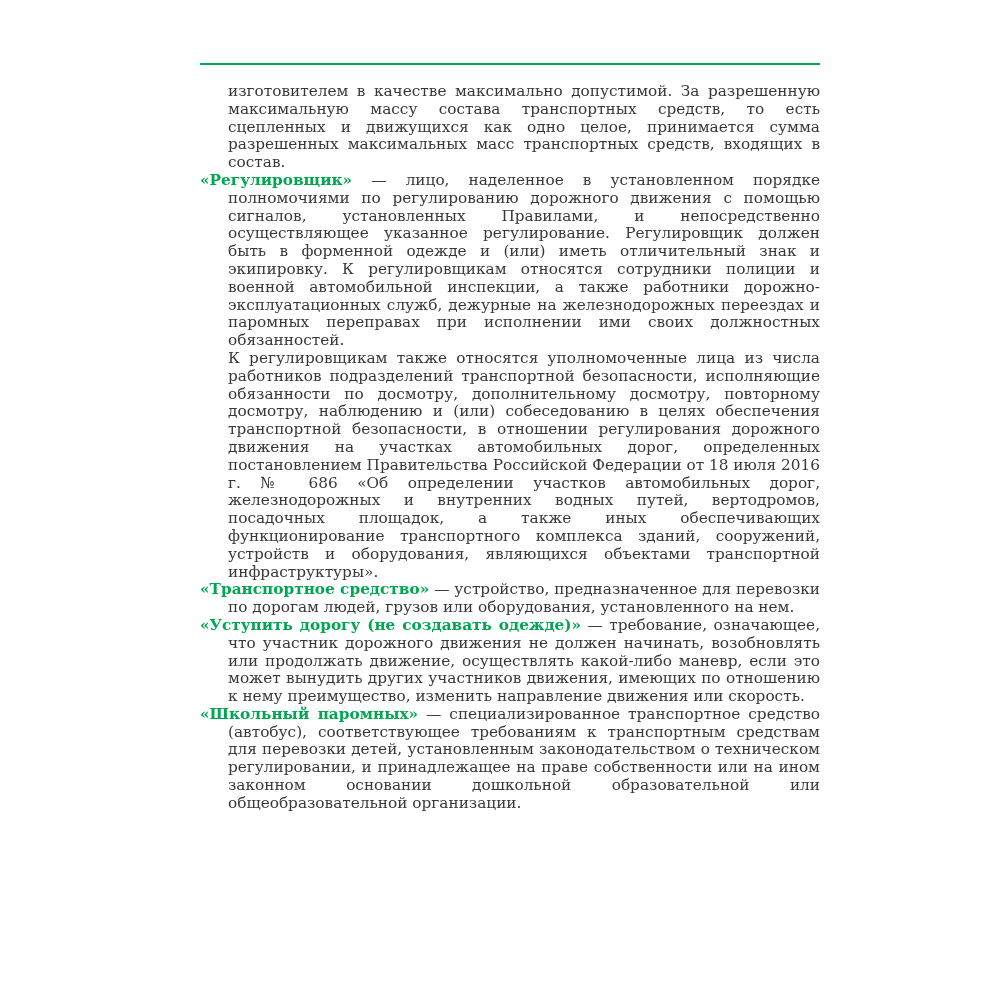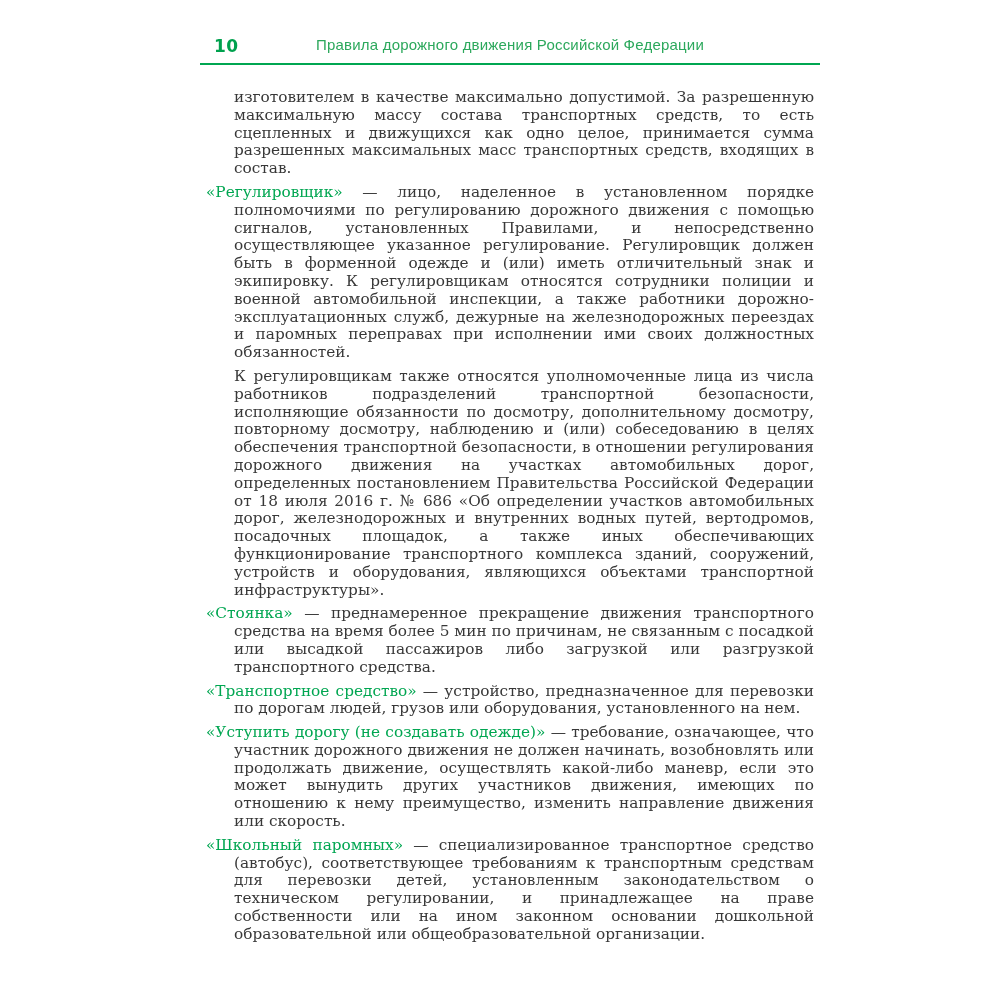--- a/index.html
+++ b/index.html
@@ -53,45 +53,40 @@
     top: 83px;
     left: 200px;
     width: 620px;
     font-family: "DejaVu Serif", serif;
     font-size: 15.3px;
     line-height: 17.8px;
     color: #383838;
     text-align: justify;
   }
   .content p {
-    margin: 6px;
+    margin: 0;
   }
   p.plain {
     padding-left: 28px;
   }
   p.def {
     padding-left: 28px;
     text-indent: -28px;
   }
   .term {
     color: #00a651;
-    font-weight: normal;
+    font-weight: bold;
   }
 </style>
 </head>
 <body>
 
 <div class="page">
-  <div class="header">
-    <span class="page-number">10</span>
-    <span class="header-title">Правила дорожного движения Российской Федерации</span>
-  </div>
   <div class="header-rule"></div>
   <div class="content" id="content">
       <p class="plain">изготовителем в качестве максимально допустимой. За разрешенную максимальную массу состава транспортных средств, то есть сцепленных и движущихся как одно целое, принимается сумма разрешенных максимальных масс транспортных средств, входящих в состав.</p>
       <p class="def"><span class="term">«Регулировщик»</span> — лицо, наделенное в установленном порядке полномочиями по регулированию дорожного движения с помощью сигналов, установленных Правилами, и непосредственно осуществляющее указанное регулирование. Регулировщик должен быть в форменной одежде и (или) иметь отличительный знак и экипировку. К регулировщикам относятся сотрудники полиции и военной автомобильной инспекции, а также работники дорожно-эксплуатационных служб, дежурные на железнодорожных переездах и паромных переправах при исполнении ими своих должностных обязанностей.</p>
       <p class="plain">К регулировщикам также относятся уполномоченные лица из числа работников подразделений транспортной безопасности, исполняющие обязанности по досмотру, дополнительному досмотру, повторному досмотру, наблюдению и (или) собеседованию в целях обеспечения транспортной безопасности, в отношении регулирования дорожного движения на участках автомобильных дорог, определенных постановлением Правительства Российской Федерации от 18 июля 2016 г. № 686 «Об определении участков автомобильных дорог, железнодорожных и внутренних водных путей, вертодромов, посадочных площадок, а также иных обеспечивающих функционирование транспортного комплекса зданий, сооружений, устройств и оборудования, являющихся объектами транспортной инфраструктуры».</p>
-      <p class="def"><span class="term">«Стоянка»</span> — преднамеренное прекращение движения транспортного средства на время более 5 мин по причинам, не связанным с посадкой или высадкой пассажиров либо загрузкой или разгрузкой транспортного средства.</p>
       <p class="def"><span class="term">«Транспортное средство»</span> — устройство, предназначенное для перевозки по дорогам людей, грузов или оборудования, установленного на нем.</p>
       <p class="def"><span class="term">«Уступить дорогу (не создавать одежде)»</span> — требование, означающее, что участник дорожного движения не должен начинать, возобновлять или продолжать движение, осуществлять какой-либо маневр, если это может вынудить других участников движения, имеющих по отношению к нему преимущество, изменить направление движения или скорость.</p>
       <p class="def"><span class="term">«Школьный паромных»</span> — специализированное транспортное средство (автобус), соответствующее требованиям к транспортным средствам для перевозки детей, установленным законодательством о техническом регулировании, и принадлежащее на праве собственности или на ином законном основании дошкольной образовательной или общеобразовательной организации.</p>
     </div>
 </div>
 
 </body></html>

